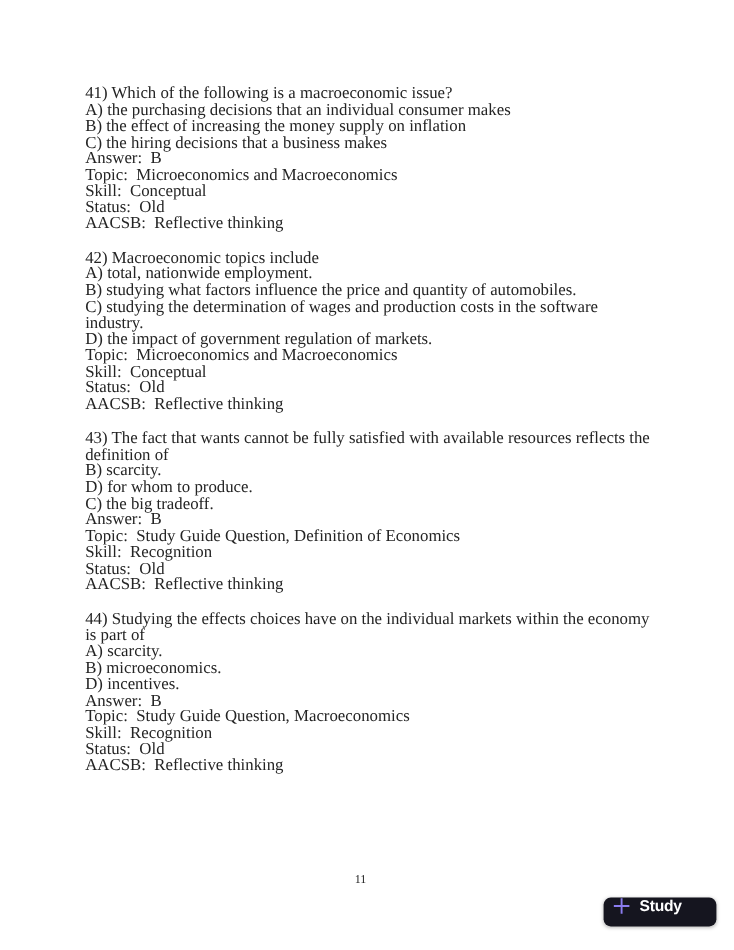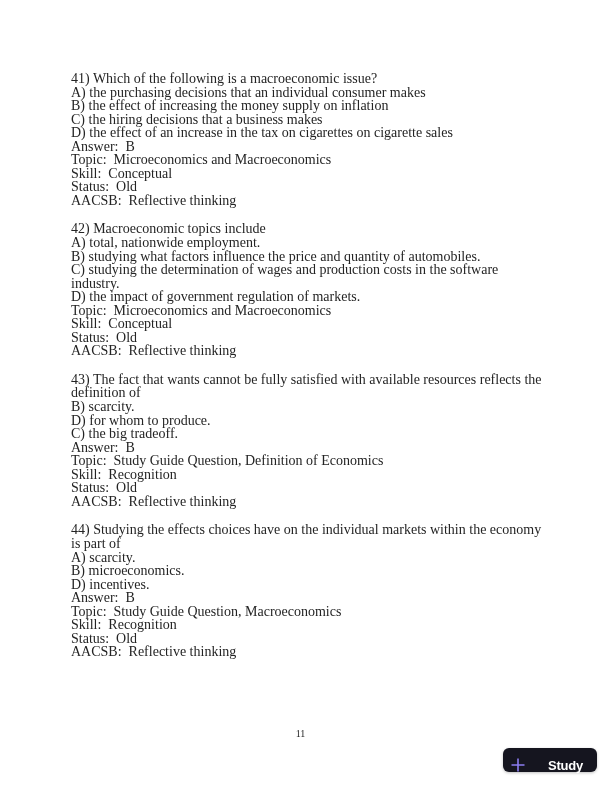--- a/index.html
+++ b/index.html
@@ -50,23 +50,23 @@
   }
   .logo-badge {
     position: absolute;
     left: 503px;
     top: 748px;
     width: 94px;
     height: 24px;
     background: var(--logo-bg);
     border-radius: 6px;
     display: flex;
-    align-items: flex-end;
+    align-items: flex-start;
     padding-left: 8px;
-    gap: 23px;
+    gap: 8px;
     box-shadow: 0 1px 3px rgba(0,0,0,0.25);
   }
   .logo-plus {
     width: 14px;
     height: 14px;
     flex: 0 0 auto;
     display: block;
   }
   .logo-wordmark {
     font-family: "Liberation Sans", sans-serif;
@@ -83,21 +83,20 @@
 <body>
 
 <div class="page">
 
   <div class="content">
       <div class="question-block">
         <div class="line">41) Which of the following is a macroeconomic issue?</div>
         <div class="line">A) the purchasing decisions that an individual consumer makes</div>
         <div class="line">B) the effect of increasing the money supply on inflation</div>
         <div class="line">C) the hiring decisions that a business makes</div>
-        <div class="line">D) the effect of an increase in the tax on cigarettes on cigarette sales</div>
         <div class="line">Answer:  B</div>
         <div class="line">Topic:  Microeconomics and Macroeconomics</div>
         <div class="line">Skill:  Conceptual</div>
         <div class="line">Status:  Old</div>
         <div class="line">AACSB:  Reflective thinking</div>
       </div>
       <div class="question-block">
         <div class="line">42) Macroeconomic topics include</div>
         <div class="line">A) total, nationwide employment.</div>
         <div class="line">B) studying what factors influence the price and quantity of automobiles.</div>

